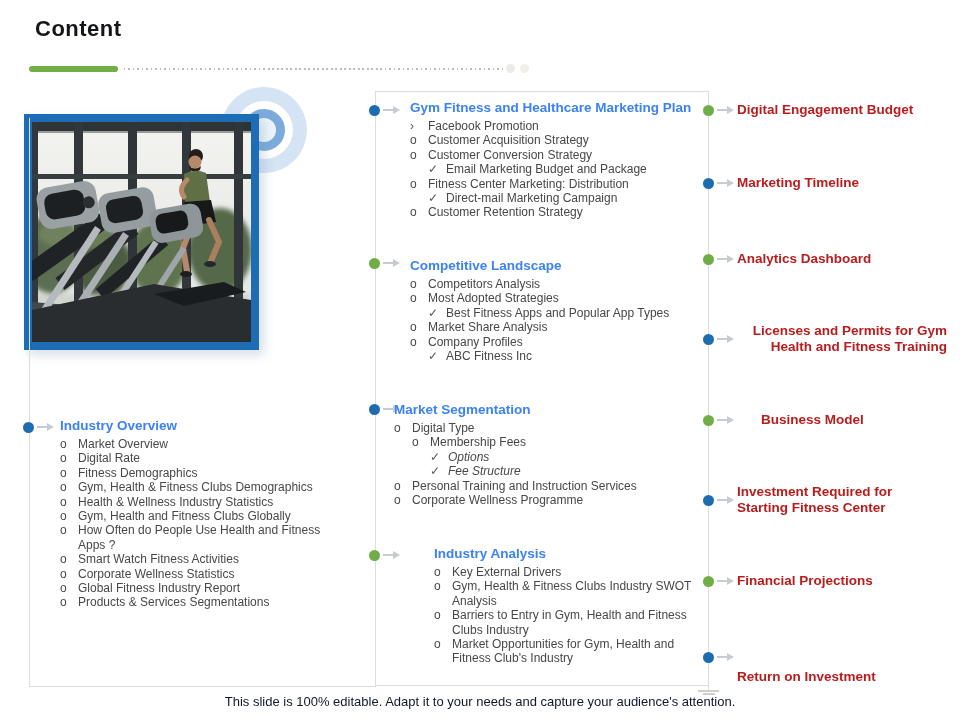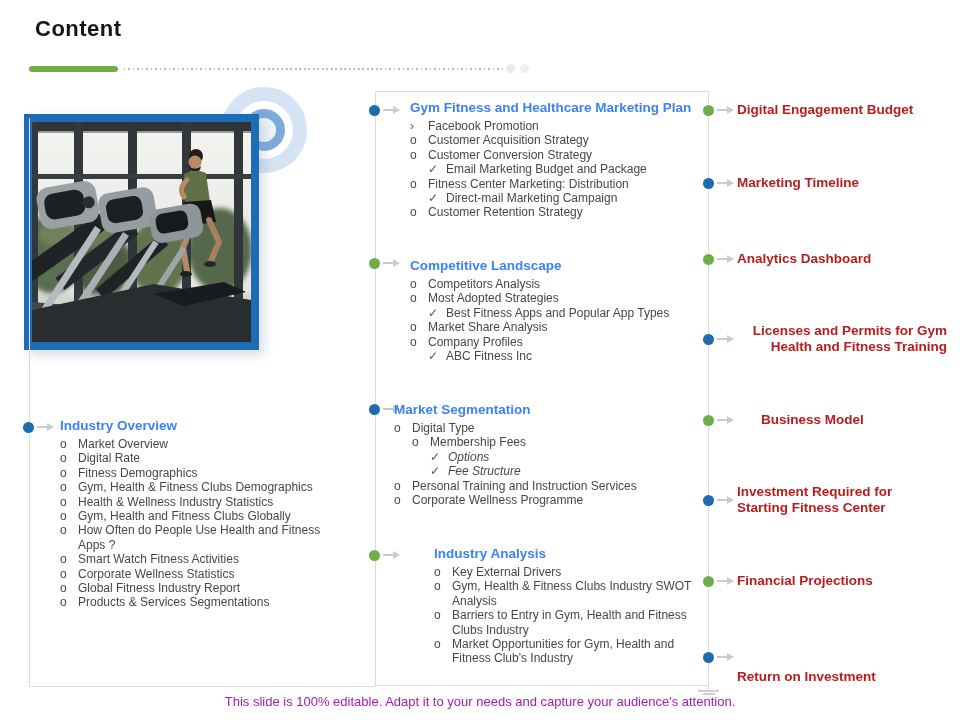--- a/index.html
+++ b/index.html
@@ -41,21 +41,21 @@
   .li .b.b-check{color:#5a5a5a;}
   .li .b.b-chev{color:#5a5a5a;}
   .li .t{width:252px;}
   .li.lvl2{margin-left:18px;}
   .li.lvl2 .t{width:234px;}
   .li.lvl3{margin-left:36px;}
   .li.lvl3 .t{width:216px;font-style:italic;}
   
   .ritem{position:absolute;left:737px;width:210px;font-size:13.5px;line-height:16px;font-weight:bold;color:#b91c1c;}
   
-  .footer{position:absolute;left:0;right:0;top:694px;text-align:center;font-size:13px;color:#a21caf;}
+  .footer{position:absolute;left:0;right:0;top:694px;text-align:center;font-size:13px;color:#0f172a;}
 </style>
 </head>
 <body>
 
 <div class="slide">
 
   <h1 class="title">Content</h1>
   <div class="accent-bar"></div>
   <div class="dotline"></div>
   <span class="paledot pd1"></span>

